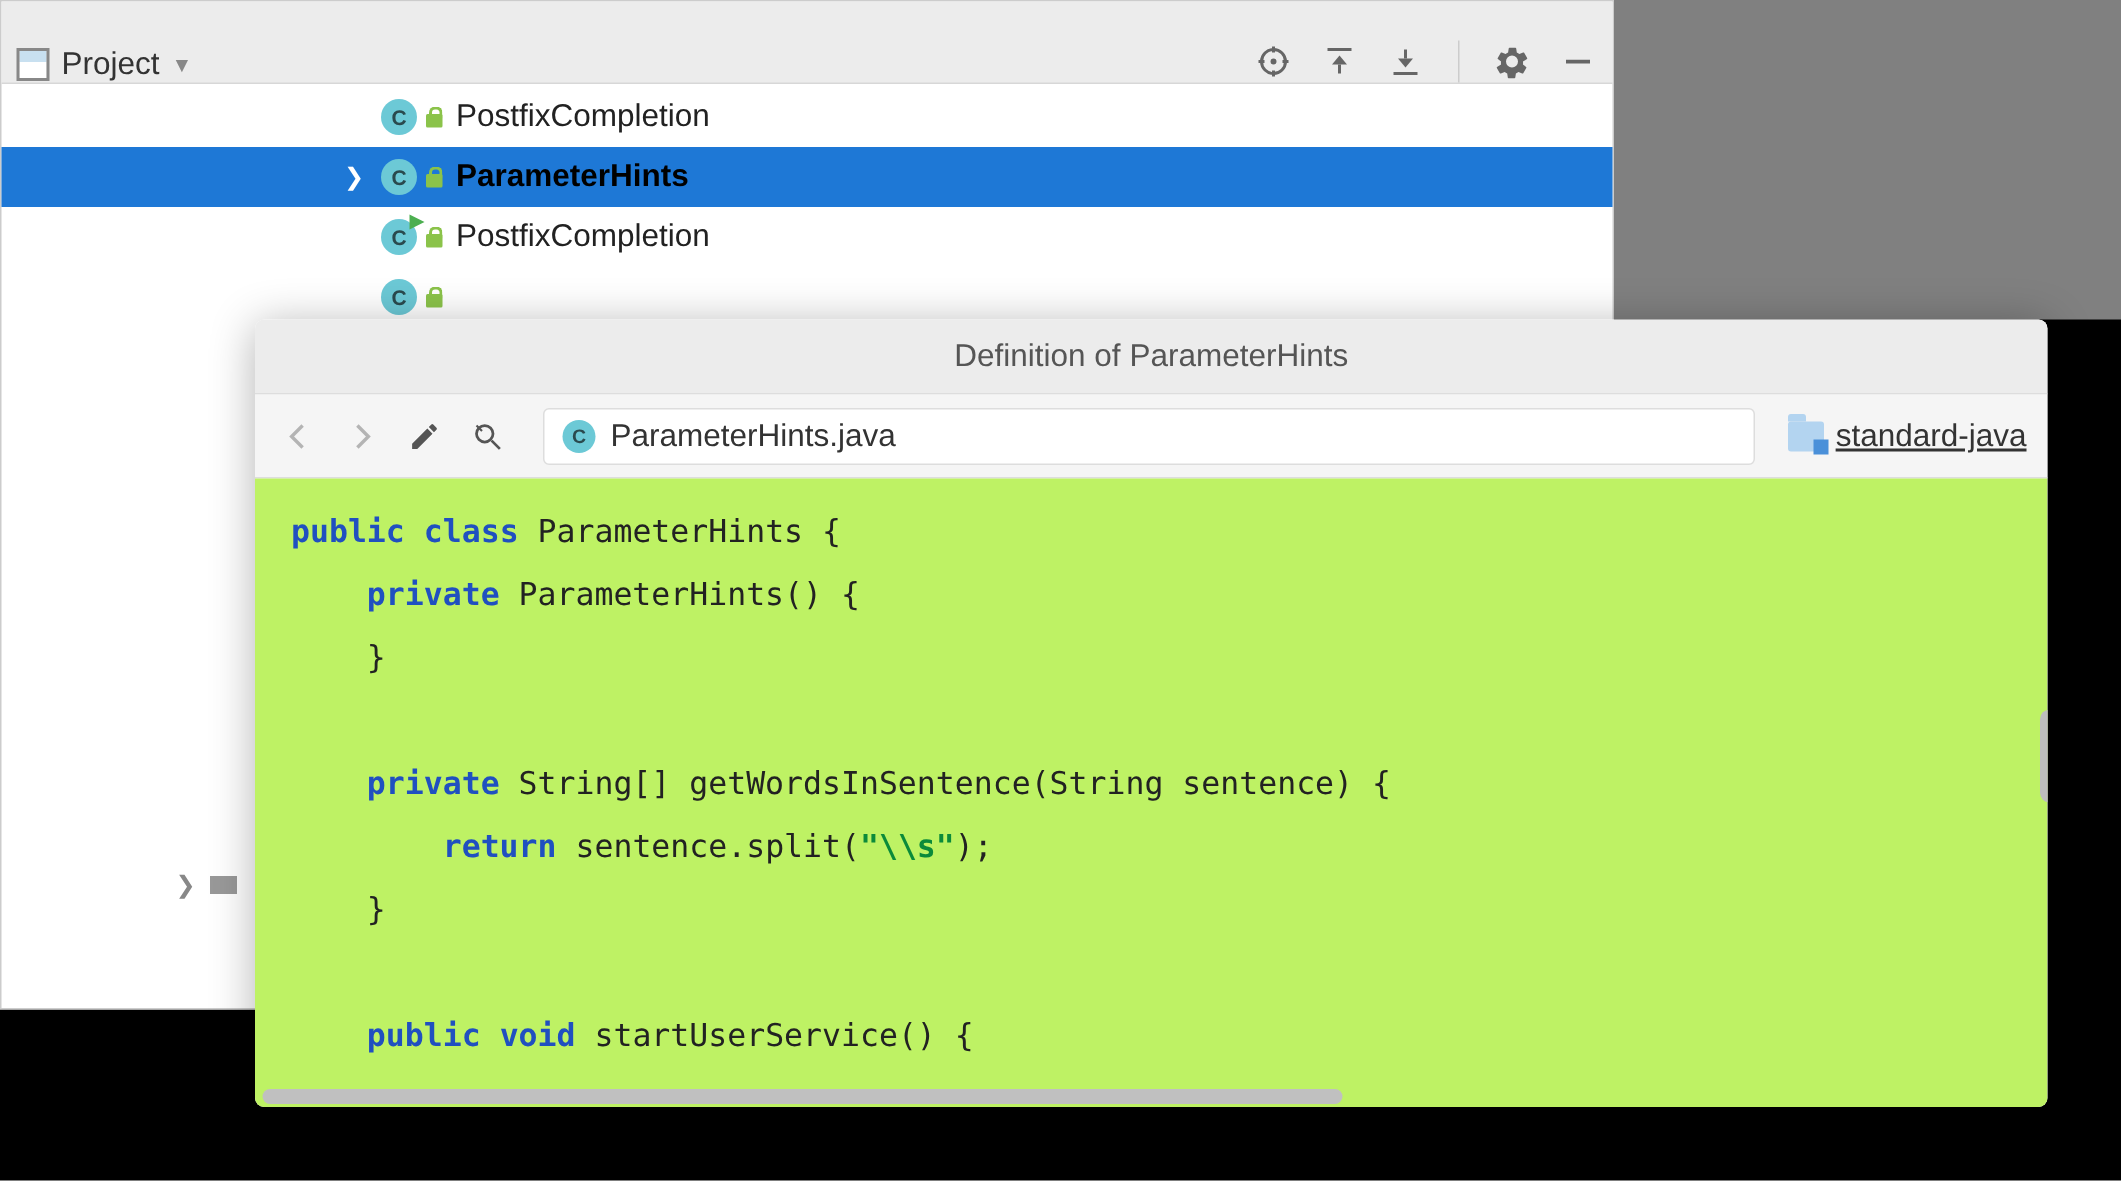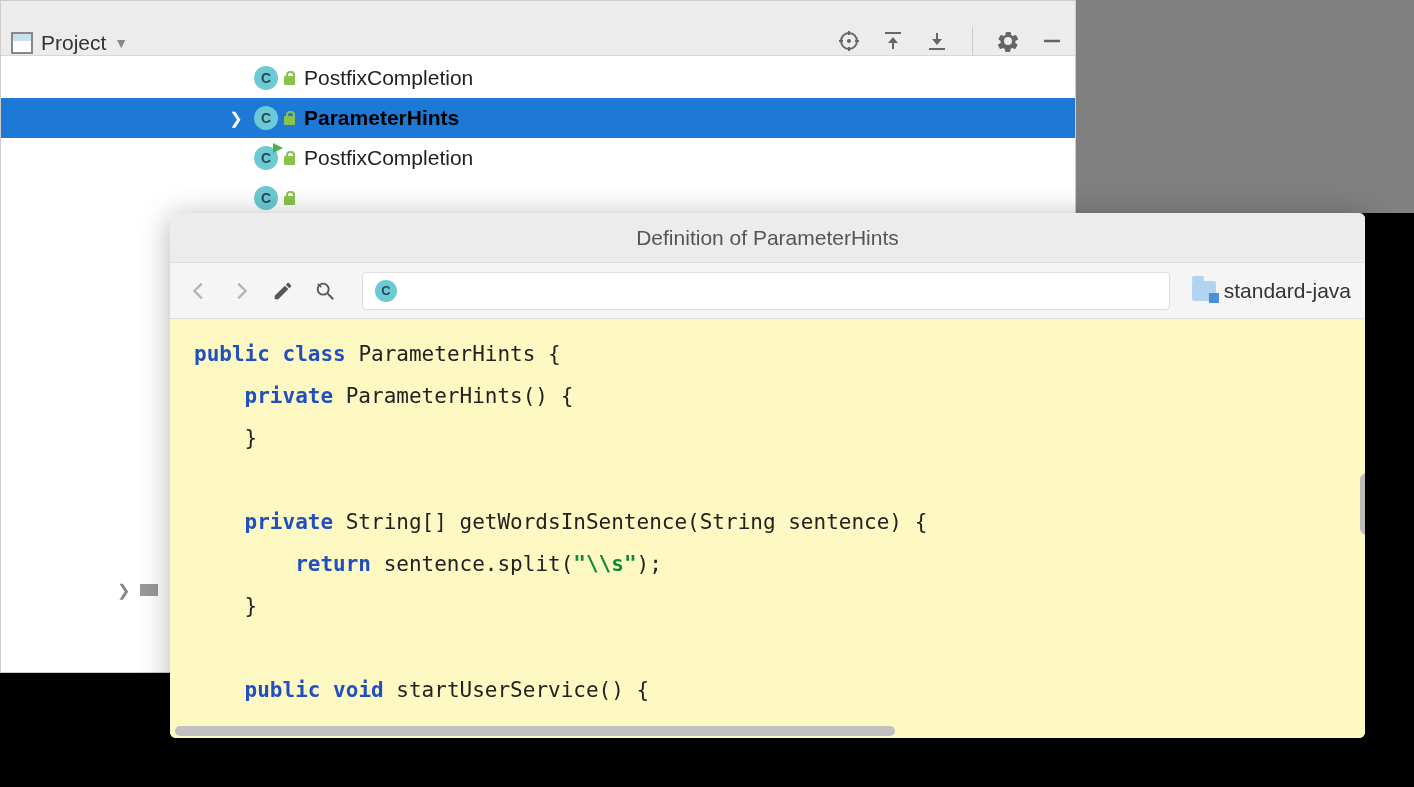--- a/index.html
+++ b/index.html
@@ -201,20 +201,21 @@
     gap: 10px;
     margin: 0 10px;
   }
   .file-field .fname { font-size: 21px; color: #333; }
   .module-label {
     display: flex;
     align-items: center;
     gap: 8px;
     font-size: 21px;
     color: #333;
+    text-decoration: underline;
   }
   .module-icon {
     width: 24px; height: 20px;
     background: #b3d4f0;
     border-radius: 2px;
     position: relative;
   }
   .module-icon::before {
     content: "";
     position: absolute;
@@ -226,21 +227,21 @@
   .module-icon::after {
     content: "";
     position: absolute;
     bottom: -2px; right: -3px;
     width: 10px; height: 10px;
     background: #4a90d9;
   }
 
   .code-area {
     flex: 1;
-    background: #fef9c3;
+    background: #bef264;
     padding: 14px 24px;
     font-family: "SF Mono", Menlo, Consolas, monospace;
     font-size: 21px;
     line-height: 42px;
     color: #222;
     white-space: pre;
     overflow: auto;
     position: relative;
   }
   .kw { color: #2050c0; font-weight: bold; }
@@ -367,20 +368,21 @@
     </span>
     <span class="nav-btn">
       <svg viewBox="0 0 24 24" fill="none" stroke="#555" stroke-width="2">
           <circle cx="10" cy="10" r="6"></circle>
           <line x1="15" y1="15" x2="21" y2="21"></line>
           <line x1="4" y1="4" x2="8" y2="8" stroke-width="1.5"></line>
         </svg>
     </span>
     <div class="file-field">
       <span class="class-icon" style="width:22px;height:22px;font-size:13px">C</span>
+      <span class="fname">ParameterHints.java</span>
     </div>
     <div class="module-label">
       <span class="module-icon"></span>
       <span>standard-java</span>
     </div>
   </div>
   <div class="code-area"><span class="kw">public</span> <span class="kw">class</span><span> ParameterHints {</span>
 <span class="kw">    private</span><span> ParameterHints() {</span>
 <span>    }</span>
 <span></span>

